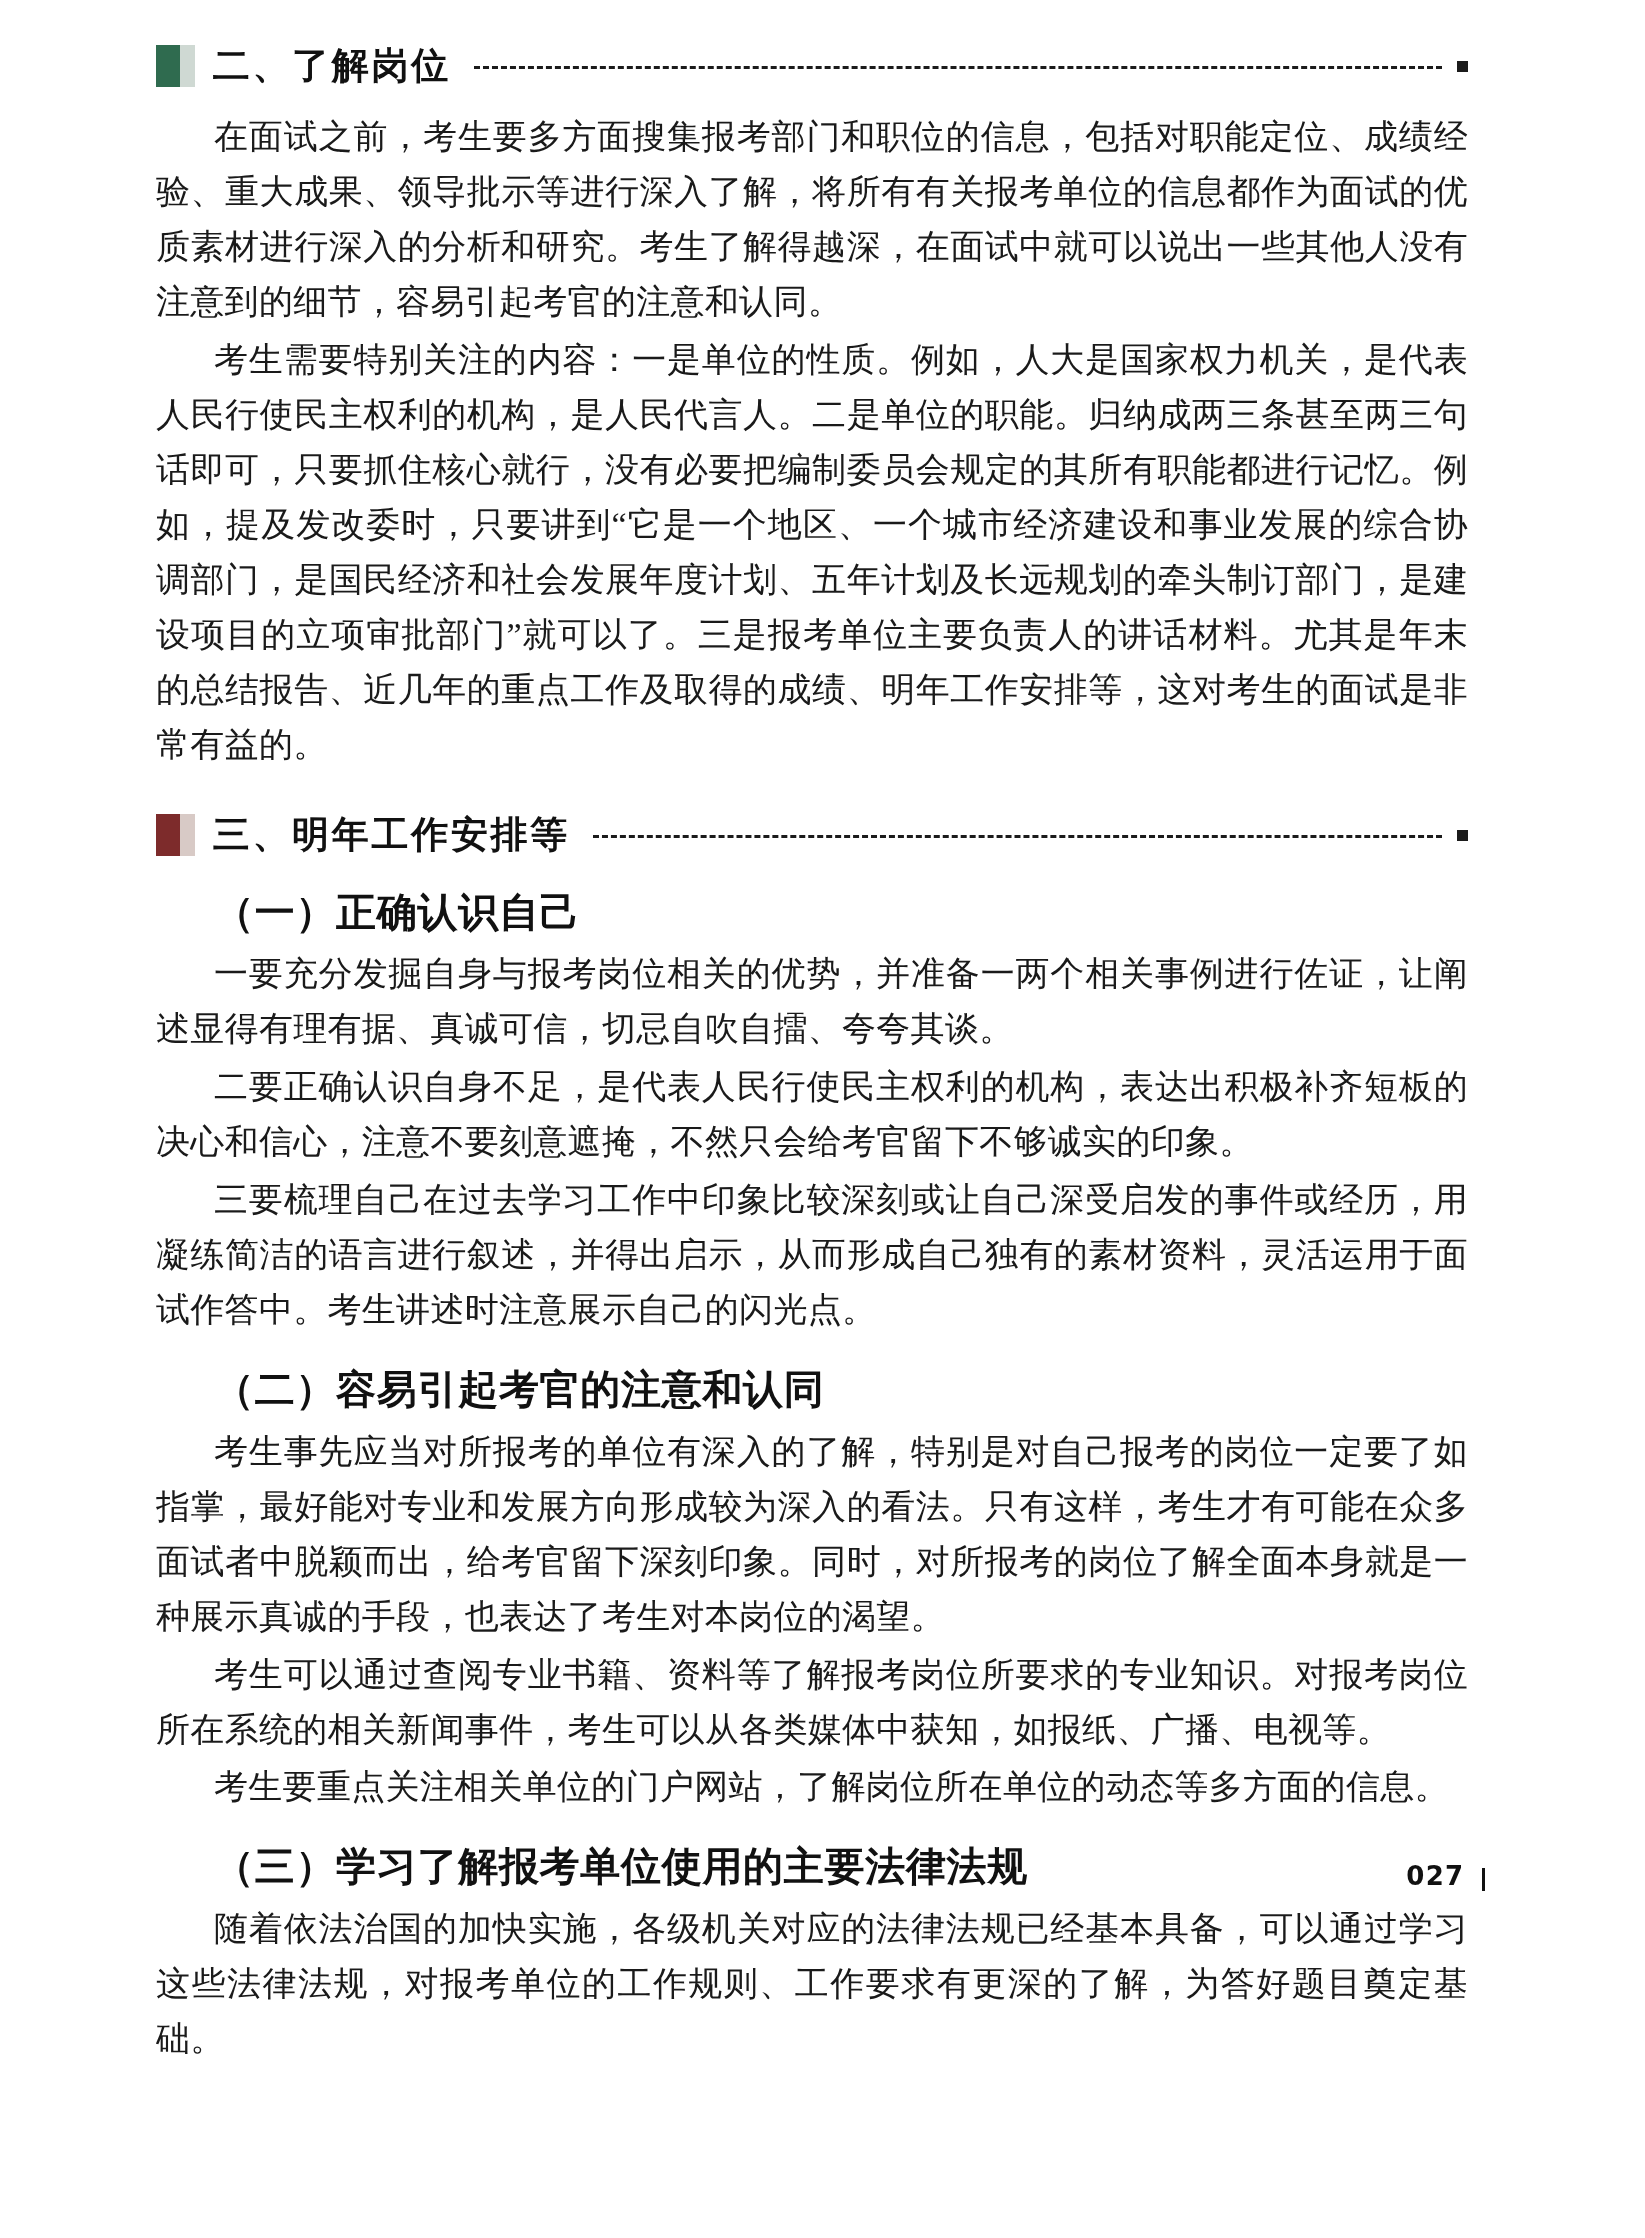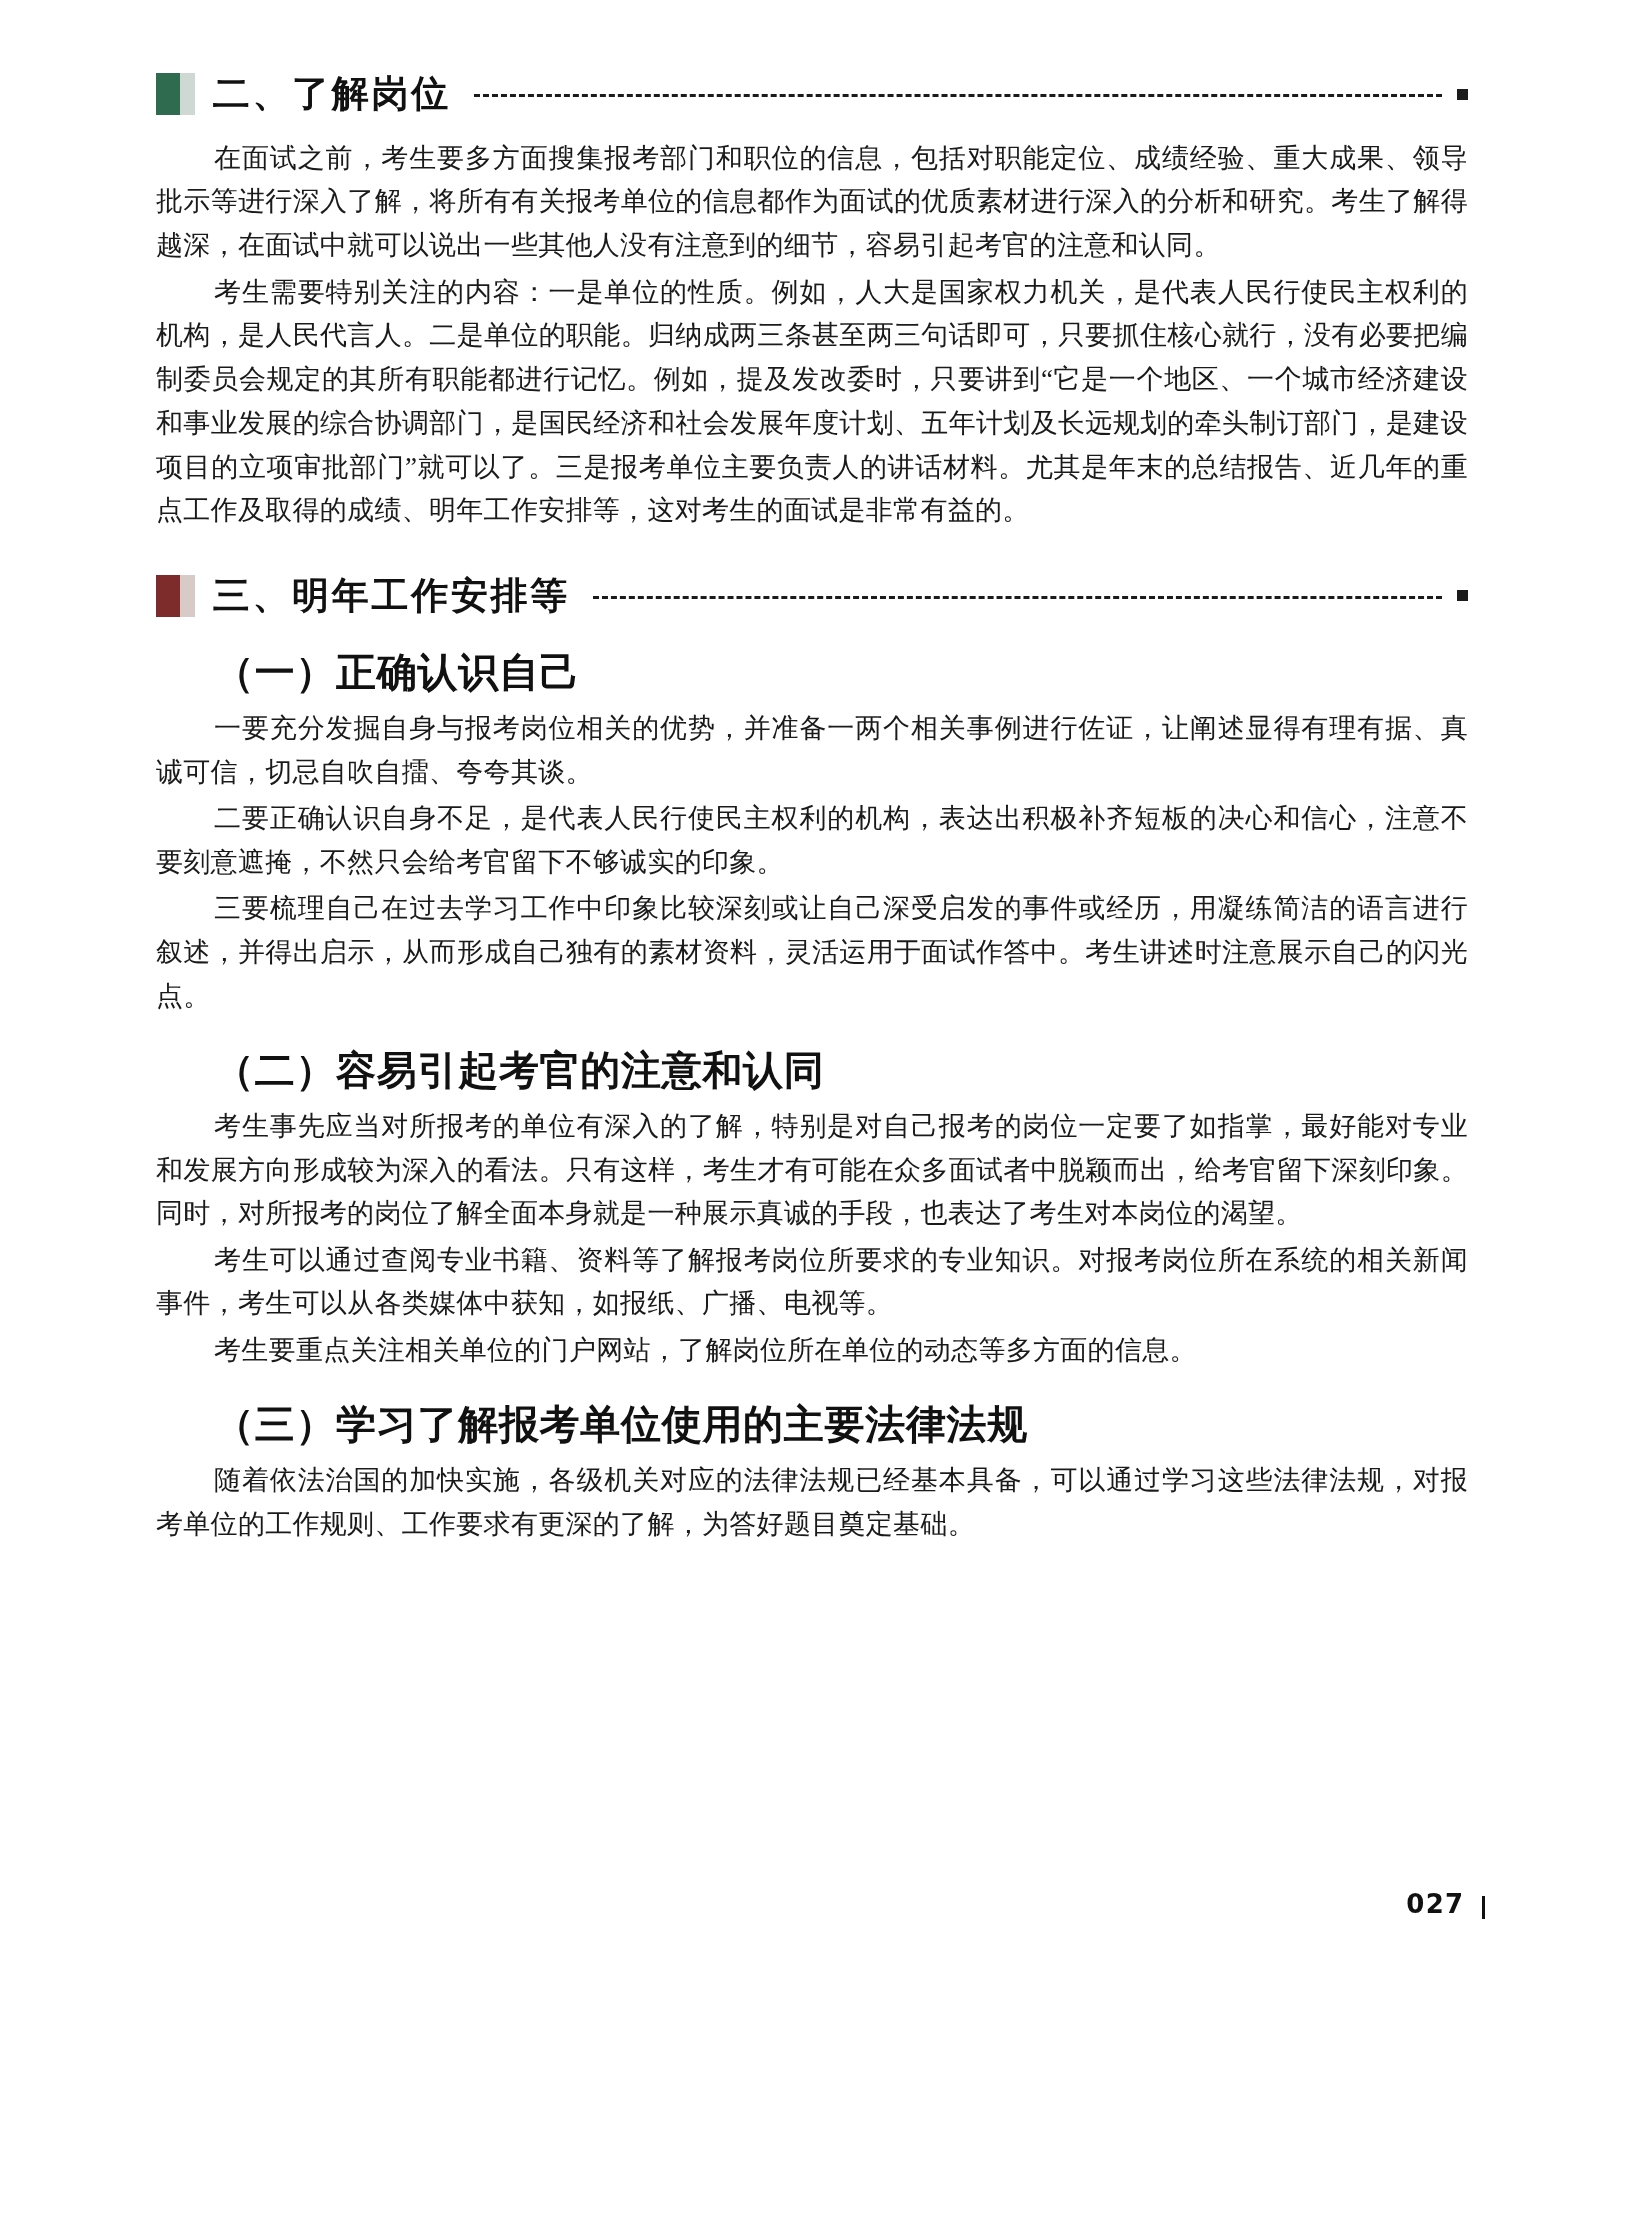--- a/index.html
+++ b/index.html
@@ -14,21 +14,20 @@
     color: #1a1a1a;
     position: relative;
     overflow: hidden;
   }
   .page {
     position: relative;
     width: 1645px;
     height: 1956px;
     box-sizing: border-box;
     padding: 8px;
-    margin-top: 28px;
   }
   .content {
     position: absolute;
     left: 156px;
     top: 41px;
     width: 1312px;
   }
 
   
   .section-head {
@@ -76,21 +75,21 @@
     font-family: "DejaVu Sans", sans-serif;
     font-weight: bold;
     font-size: 40px;
     letter-spacing: 0.7px;
     margin: 24.5px 0 6.8px 58px;
     color: #111;
   }
 
   
   p.para {
-    font-size: 27px;
+    font-size: 34px;
     line-height: 1.62;
     text-align: justify;
     text-justify: inter-ideograph;
     margin: 0 0 2.7px 0;
     text-indent: 58px;
     letter-spacing: 0.3px;
   }
   .spacer-lg { height: 35px; }
 
   

